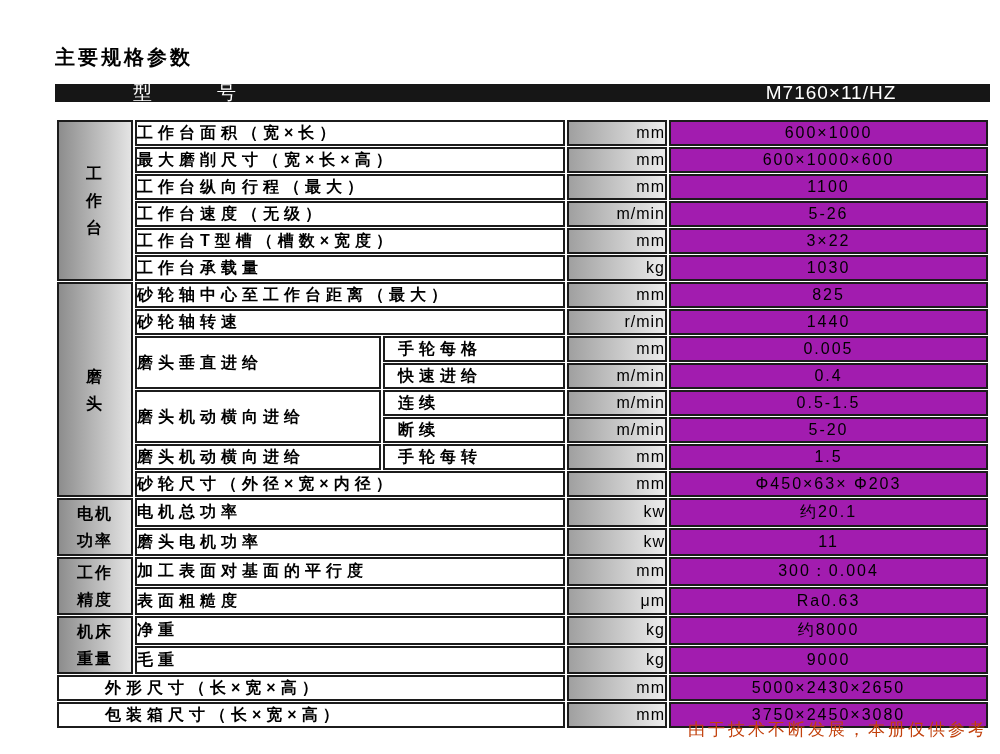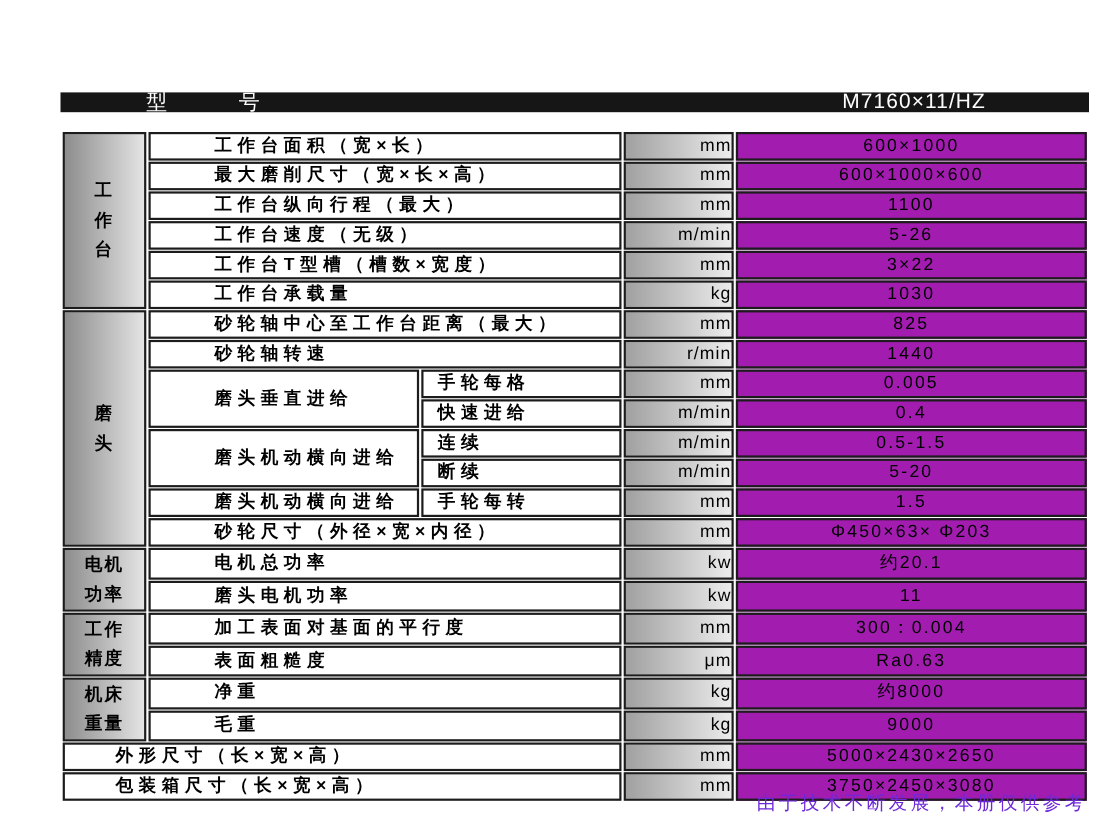--- a/index.html
+++ b/index.html
@@ -30,46 +30,47 @@
   td{
     border:2px solid #1c1c1c;height:22px;line-height:22px;
     padding:0;font-size:16px;overflow:hidden;white-space:nowrap;
   }
   td.cat{
     background:linear-gradient(90deg,#8d8d8d 0%,#e4e4e4 100%);
     text-align:center;font-weight:bold;vertical-align:middle;
   }
   td.cat .cat-line{line-height:27px;letter-spacing:2px;}
   td.label{
-    background:#ffffff;text-align:left;padding-left:58px;
+    background:#ffffff;text-align:left;
     font-weight:bold;letter-spacing:5px;vertical-align:middle;
   }
   td.sub{
     background:#ffffff;text-align:left;padding-left:13px;
     font-weight:bold;letter-spacing:5px;
   }
   td.full{padding-left:46px;}
   td.unit{
     background:linear-gradient(90deg,#a0a0a0 0%,#ececec 100%);
     text-align:right;letter-spacing:1px;
   }
   td.value{
     background:#a21caf;text-align:center;letter-spacing:2px;
   }
   .footer-note{
     position:absolute;right:12px;top:718px;
     font-family:"Liberation Serif","DejaVu Serif",serif;
-    font-size:17px;letter-spacing:3px;color:#6d28d9;
+    font-size:17px;letter-spacing:3px;color:#c2410c;
   }
 </style>
 </head>
 <body>
 
 <div class="page">
 
+  <div class="title">主要规格参数</div>
 
   <div class="model-bar">
     <span class="model-label">型　　　号</span>
     <span class="model-value">M7160×11/HZ</span>
   </div>
 
   <table class="spec">
     <colgroup>
       <col style="width:76px">
       <col style="width:246px">

